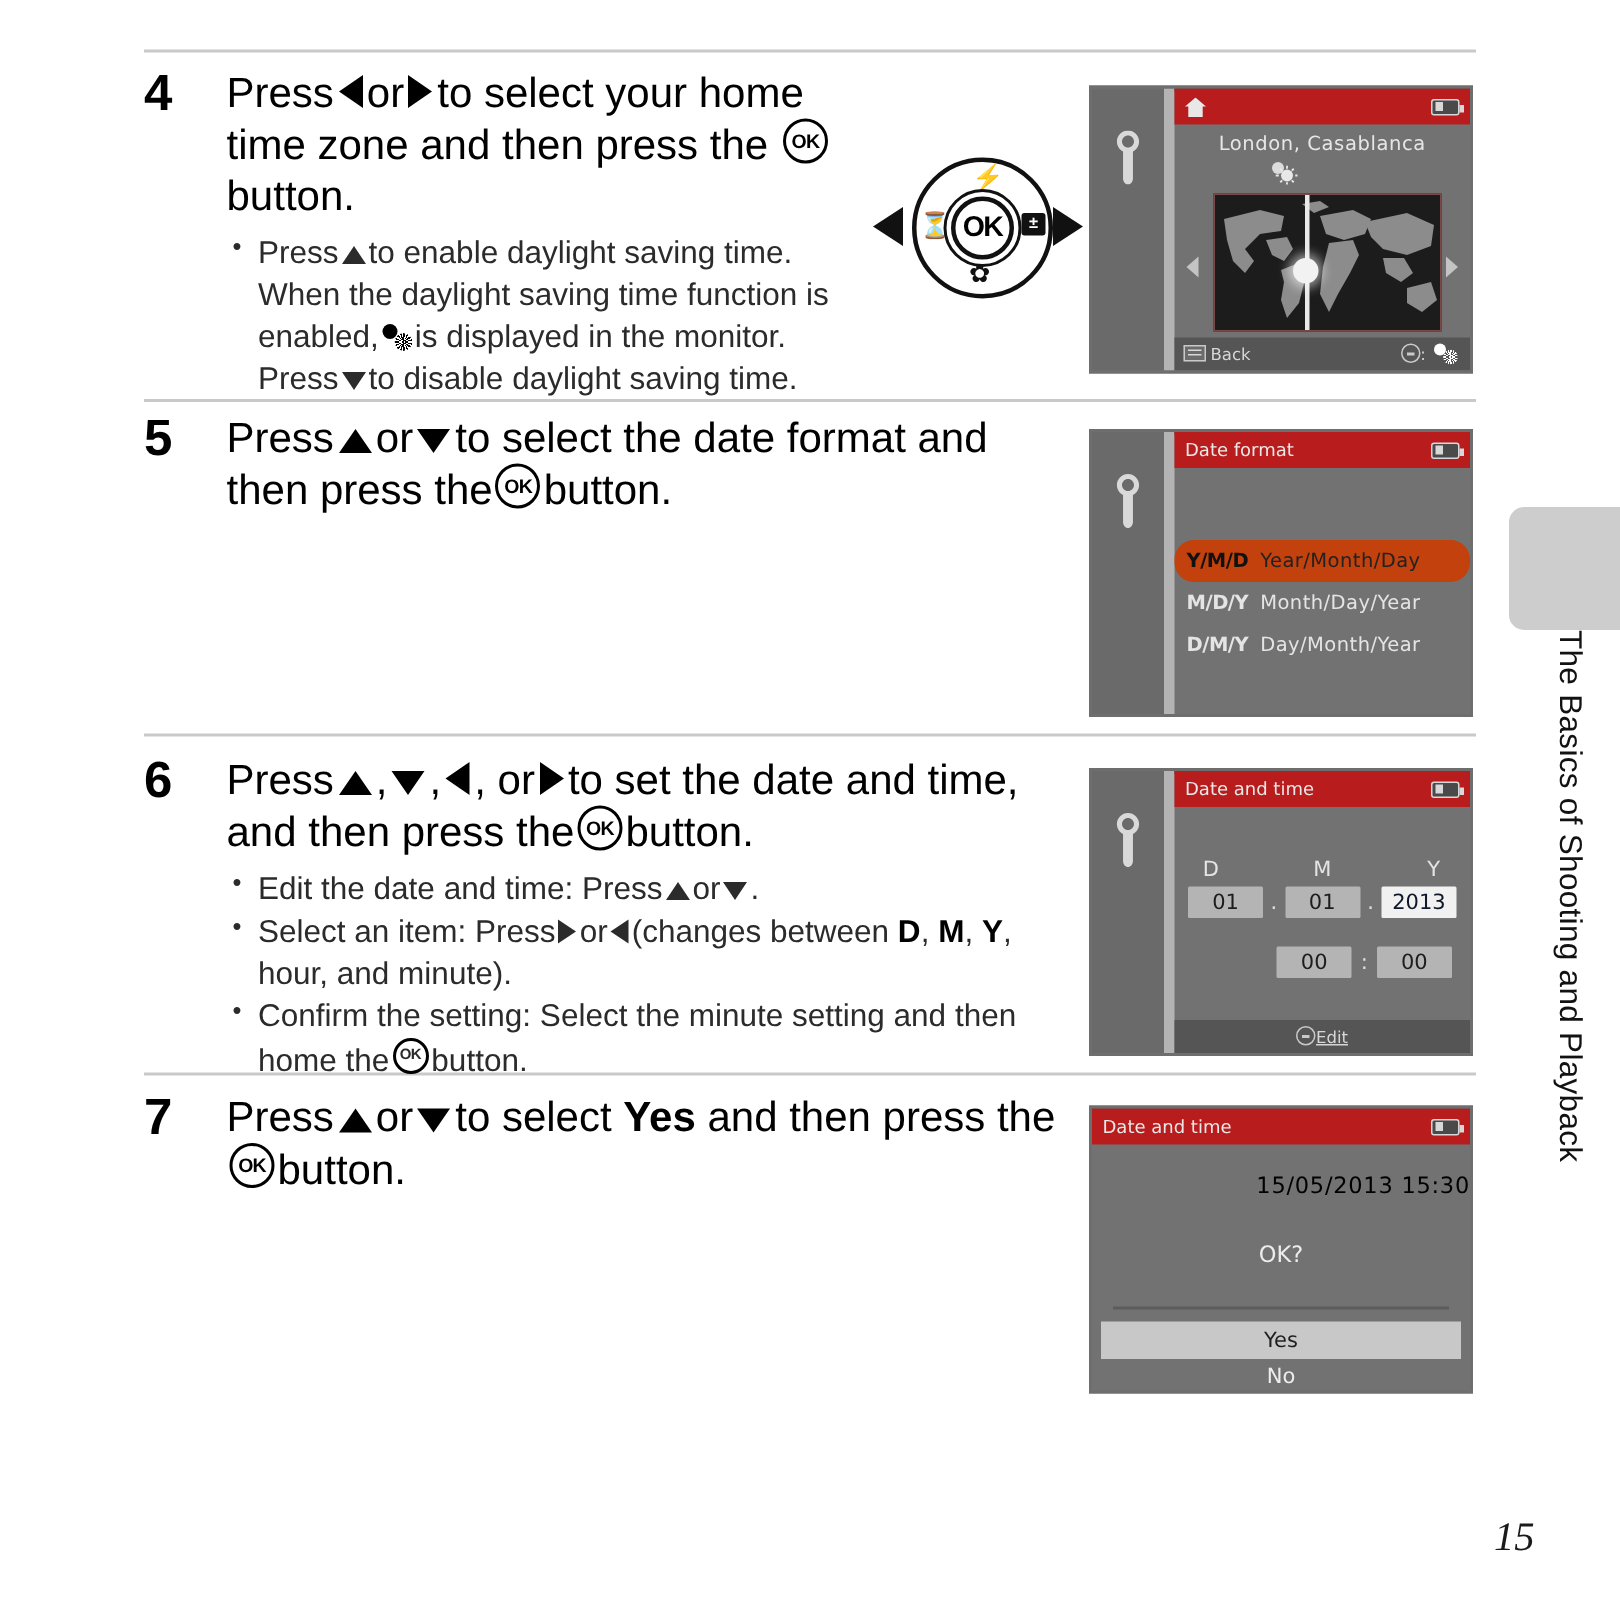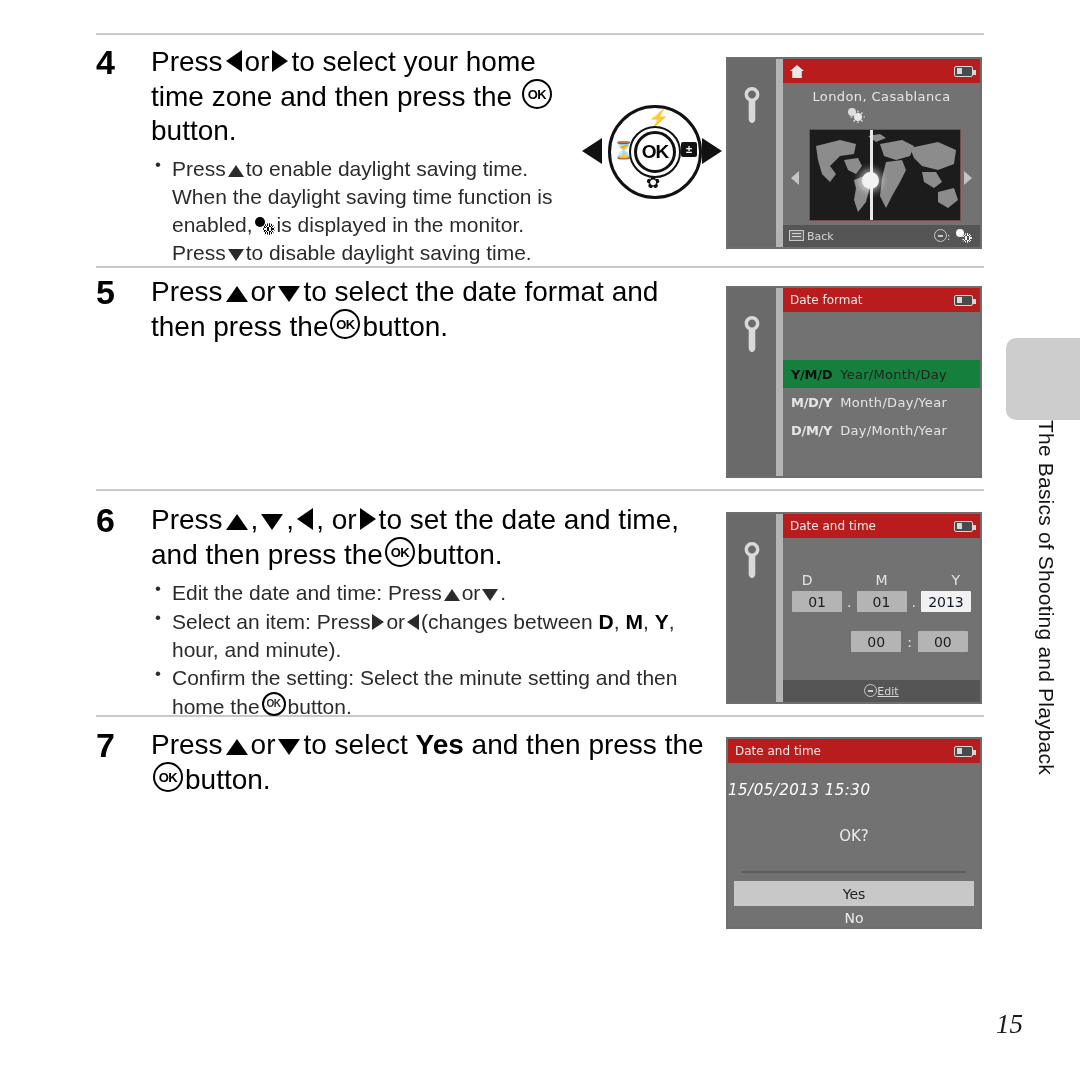--- a/index.html
+++ b/index.html
@@ -231,37 +231,37 @@
 
   
   .dfrow {
     height: 28px; display:flex; align-items:center; padding-left:8px;
     color:#e4e4e4; font-size:13px; letter-spacing:.3px;
   }
   .dfrow .code {
     font-weight:700; font-size:13px; margin-right:8px; letter-spacing:-.3px;
     font-family:"DejaVu Sans", sans-serif;
   }
-  .dfrow.sel { background:#15803d; color:#222; }
+  .dfrow.sel { background:#c2410c; color:#222;border-radius:13px; }
   .dfrow.sel .code { color:#111; }
 
   
   .dt-labels { display:flex; justify-content:center; gap:26px; margin-top:34px; color:#e4e4e4; font-size:14px;}
   .dt-labels span { width:52px; text-align:center; }
   .dt-row { display:flex; justify-content:center; align-items:center; margin-top:3px; gap:5px;}
   .fld {
     background:#b4b4b4; color:#1d1d1d; font-size:14px; width:50px; height:21px;
     display:flex;align-items:center;justify-content:center; border-radius:1px;
   }
   .fld.hl { background:#f1f1f1; color:#0f172a; }
   .sep-dot { color:#e0e0e0; font-size:14px; }
   .dt-row2 { display:flex; justify-content:center; align-items:center; margin-top:19px; gap:6px; padding-left:56px;}
 
   
-  .cf-date { text-align:left; color:#ffffff; font-size:15px; margin-top:18px; letter-spacing:.5px;font-style:italic;}
+  .cf-date { text-align:right; color:#000000; font-size:15px; margin-top:18px; letter-spacing:.5px;}
   .cf-ok { text-align:center; color:#ededed; font-size:15px; margin-top:28px; }
   .cf-line { height:2px; background:#5c5c5c; margin: 26px 14px 0 14px;}
   .cf-yes {
     margin: 8px 6px 0 6px; height:25px; background:#c8c8c8; color:#1e1e1e;
     display:flex;align-items:center;justify-content:center;font-size:14px;
   }
   .cf-no { margin-top:4px; text-align:center; color:#ededed; font-size:14px;}
 
   .pagenum {
     position:absolute; left: 996px; top: 1009px;

